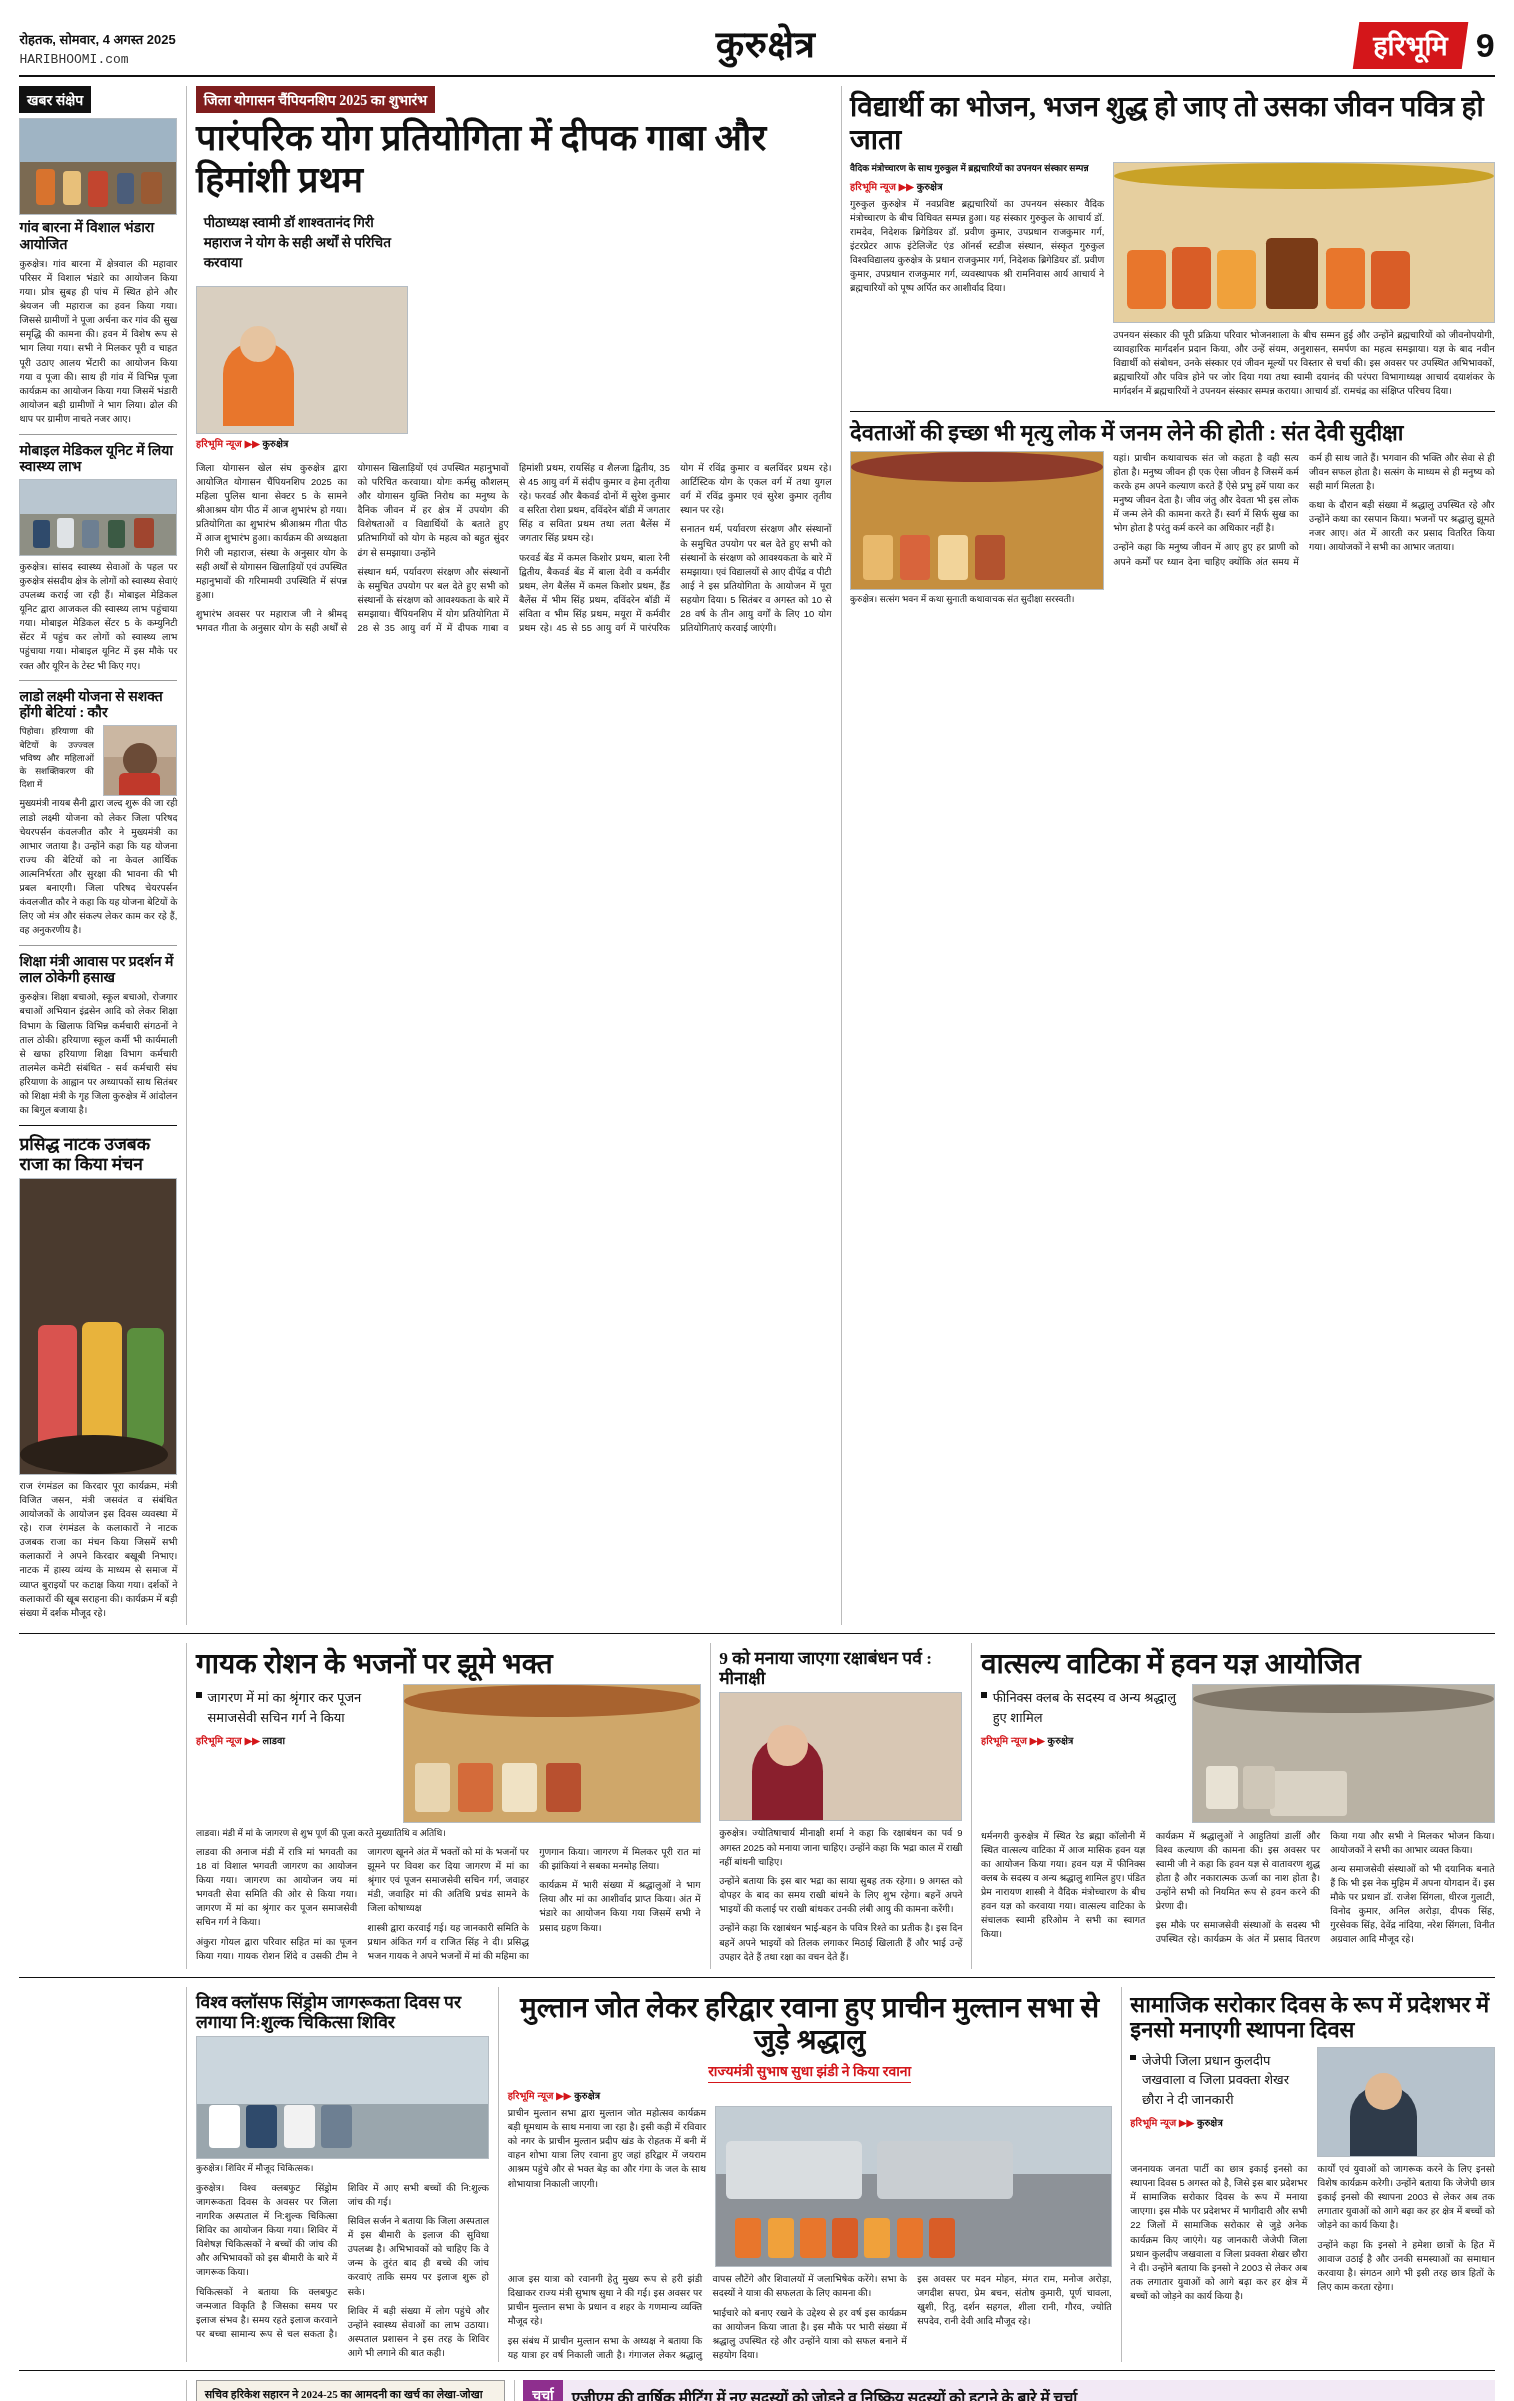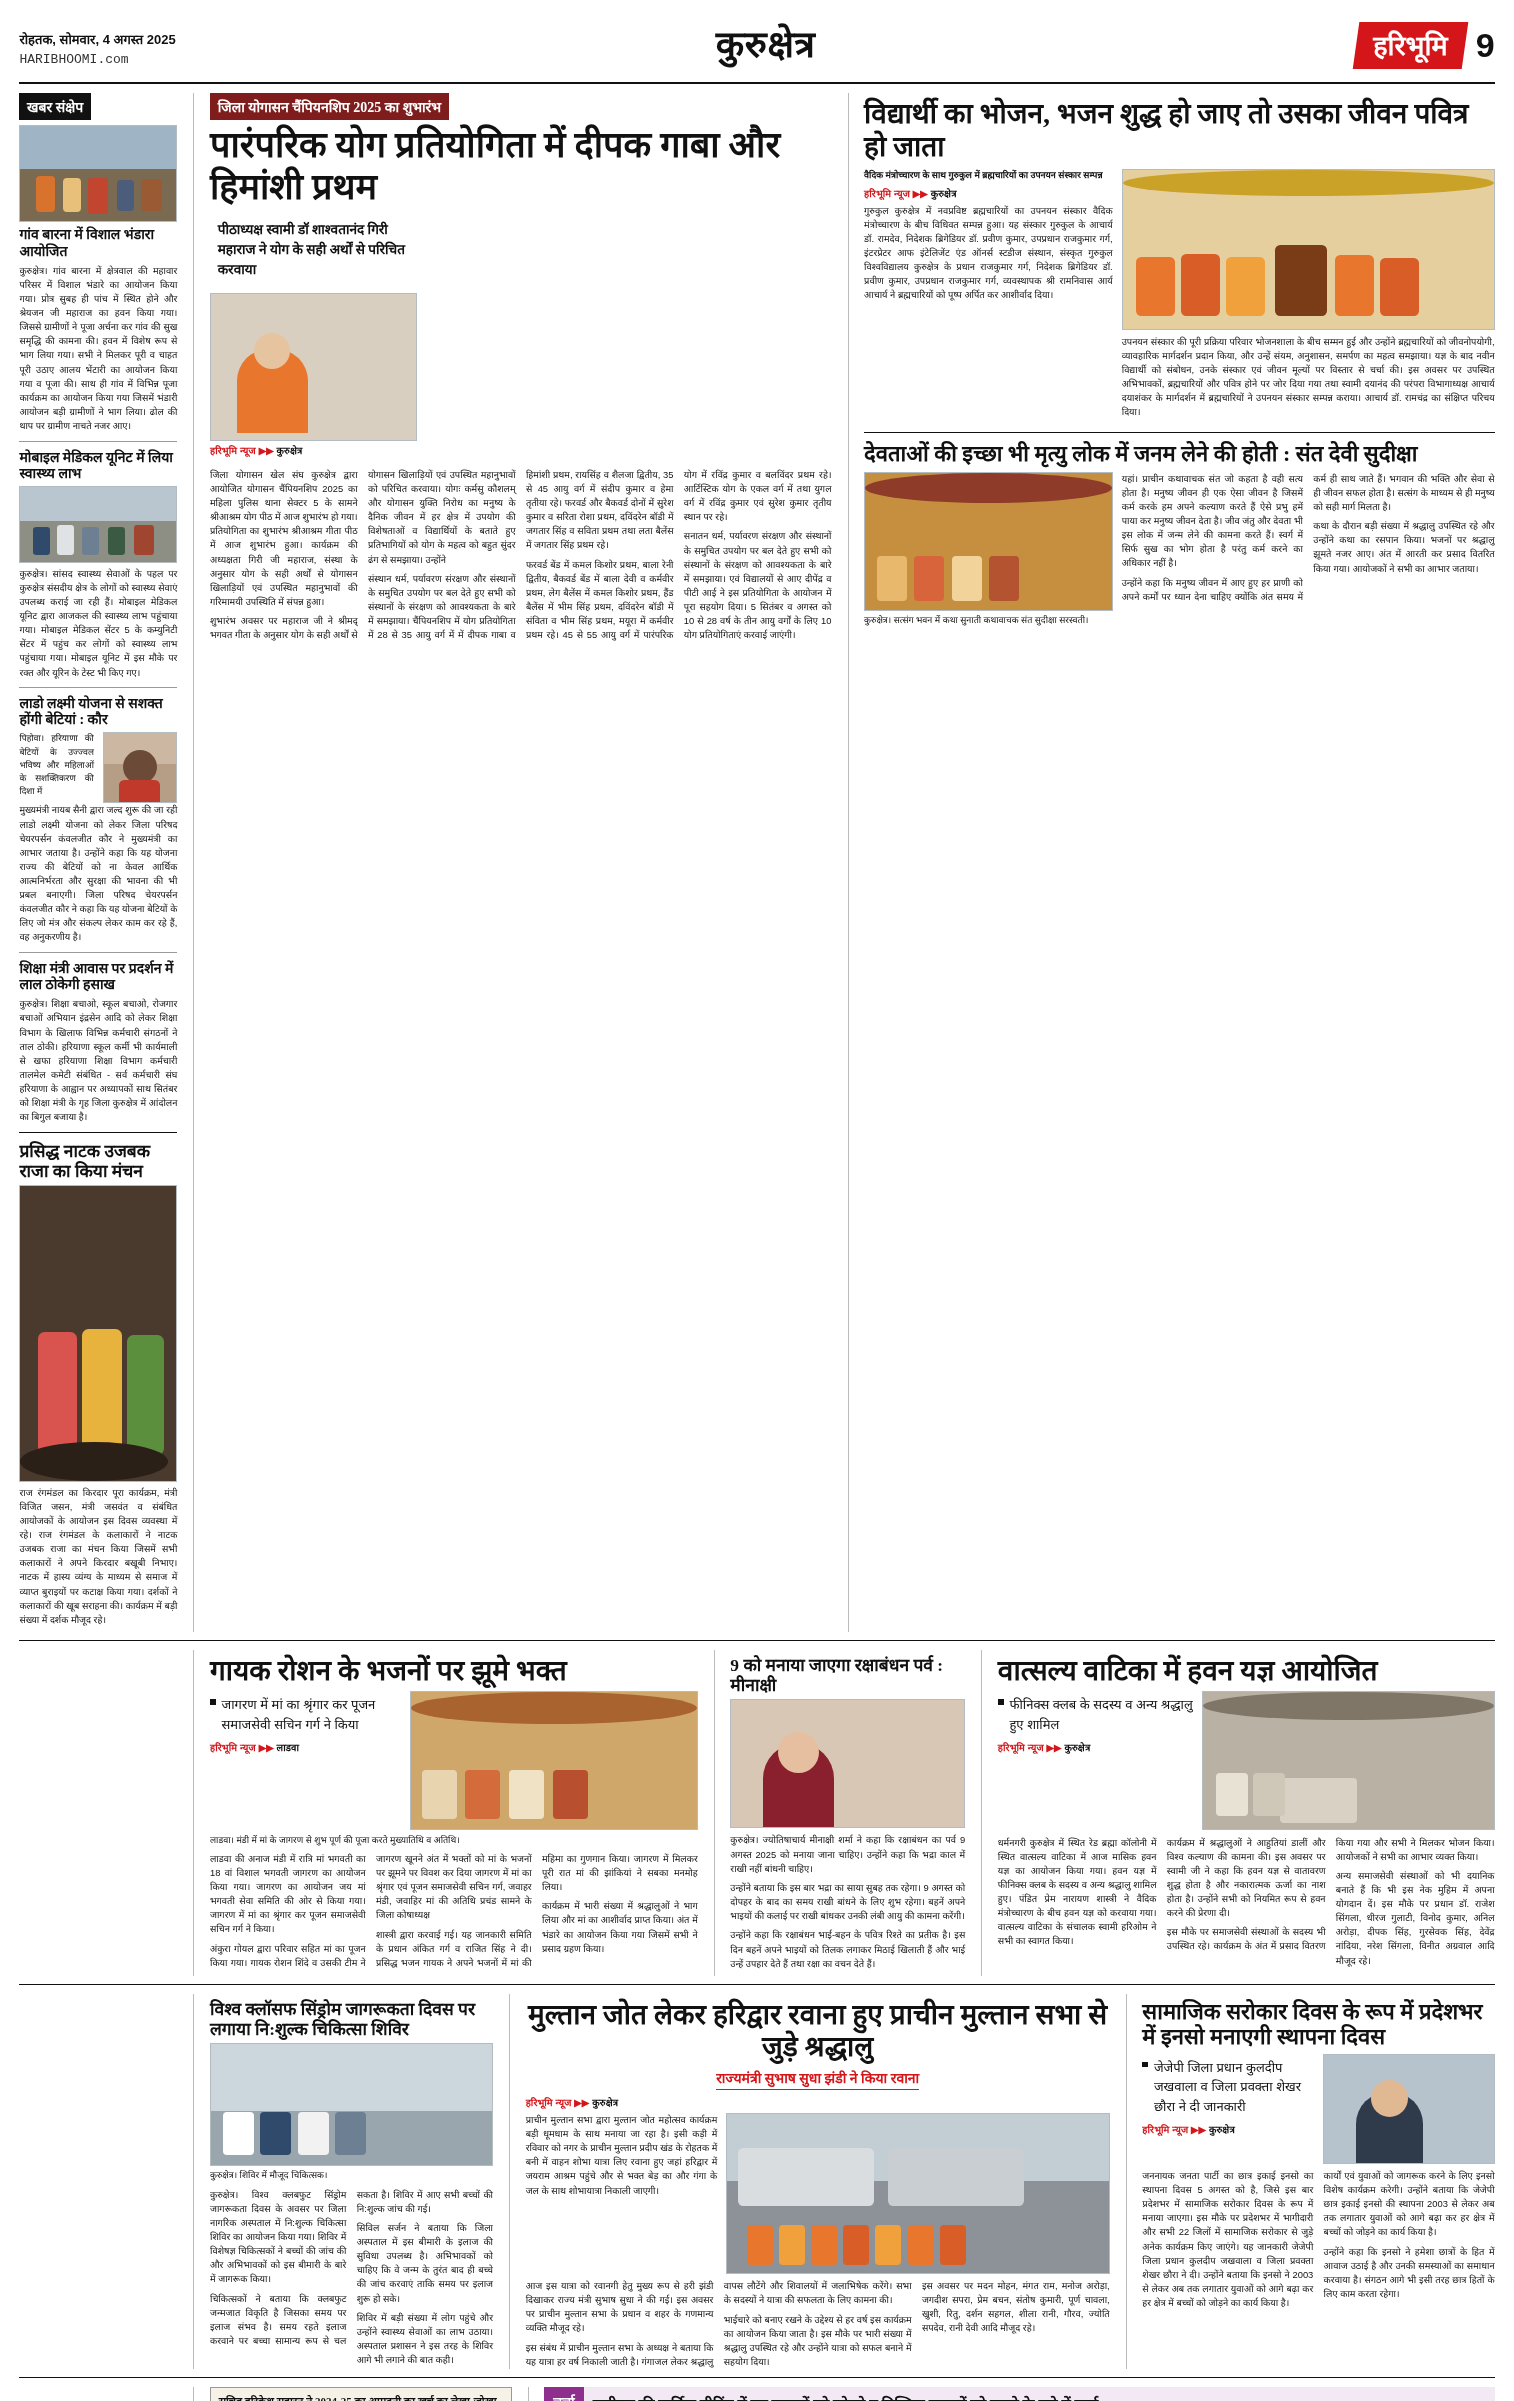--- a/index.html
+++ b/index.html
@@ -16,21 +16,21 @@
     padding: 17px 19.4px 19.4px 19.4px;
     background: #fff;
   }
 
   
   .masthead {
     display: flex;
     align-items: flex-end;
     justify-content: space-between;
     border-bottom: 2.6px solid #111;
-    padding-bottom: 13px;
+    padding-bottom: 6px;
   }
   .mast-left { font-size: 13px; line-height: 1.5; font-weight: bold; }
   .mast-left .url { font-size: 13px; font-weight: normal; color: #333; font-family: Liberation Mono, monospace; }
   .mast-center {
     font-size: 37px; font-weight: bold; letter-spacing: 0.6px;
     font-family: "Liberation Serif", serif;
     padding-bottom: 1.3px;
   }
   .mast-right { display:flex; align-items:center; gap: 11.6px; }
   .brandbox {
@@ -39,21 +39,21 @@
     font-size: 27px; padding: 3.9px 17px 6.5px 17px;
     transform: skewX(-8deg);
   }
   .brandbox span { display:inline-block; transform: skewX(8deg); }
   .pagenum { font-size: 34px; font-weight: bold; }
 
   
   .grid {
     display: grid;
     grid-template-columns: 167px 1fr 1fr 1fr 1fr;
-    gap: 7px;
+    gap: 0px;
     margin-top: 9px;
   }
   .col { padding: 0 9px; }
   .col.first { padding-left: 0; }
   .col.last { padding-right: 0; }
   .vline { border-left: 0.6px solid #bbb; }
 
   
   .kicker {
     background: #111; color: #fff; font-weight: bold;

